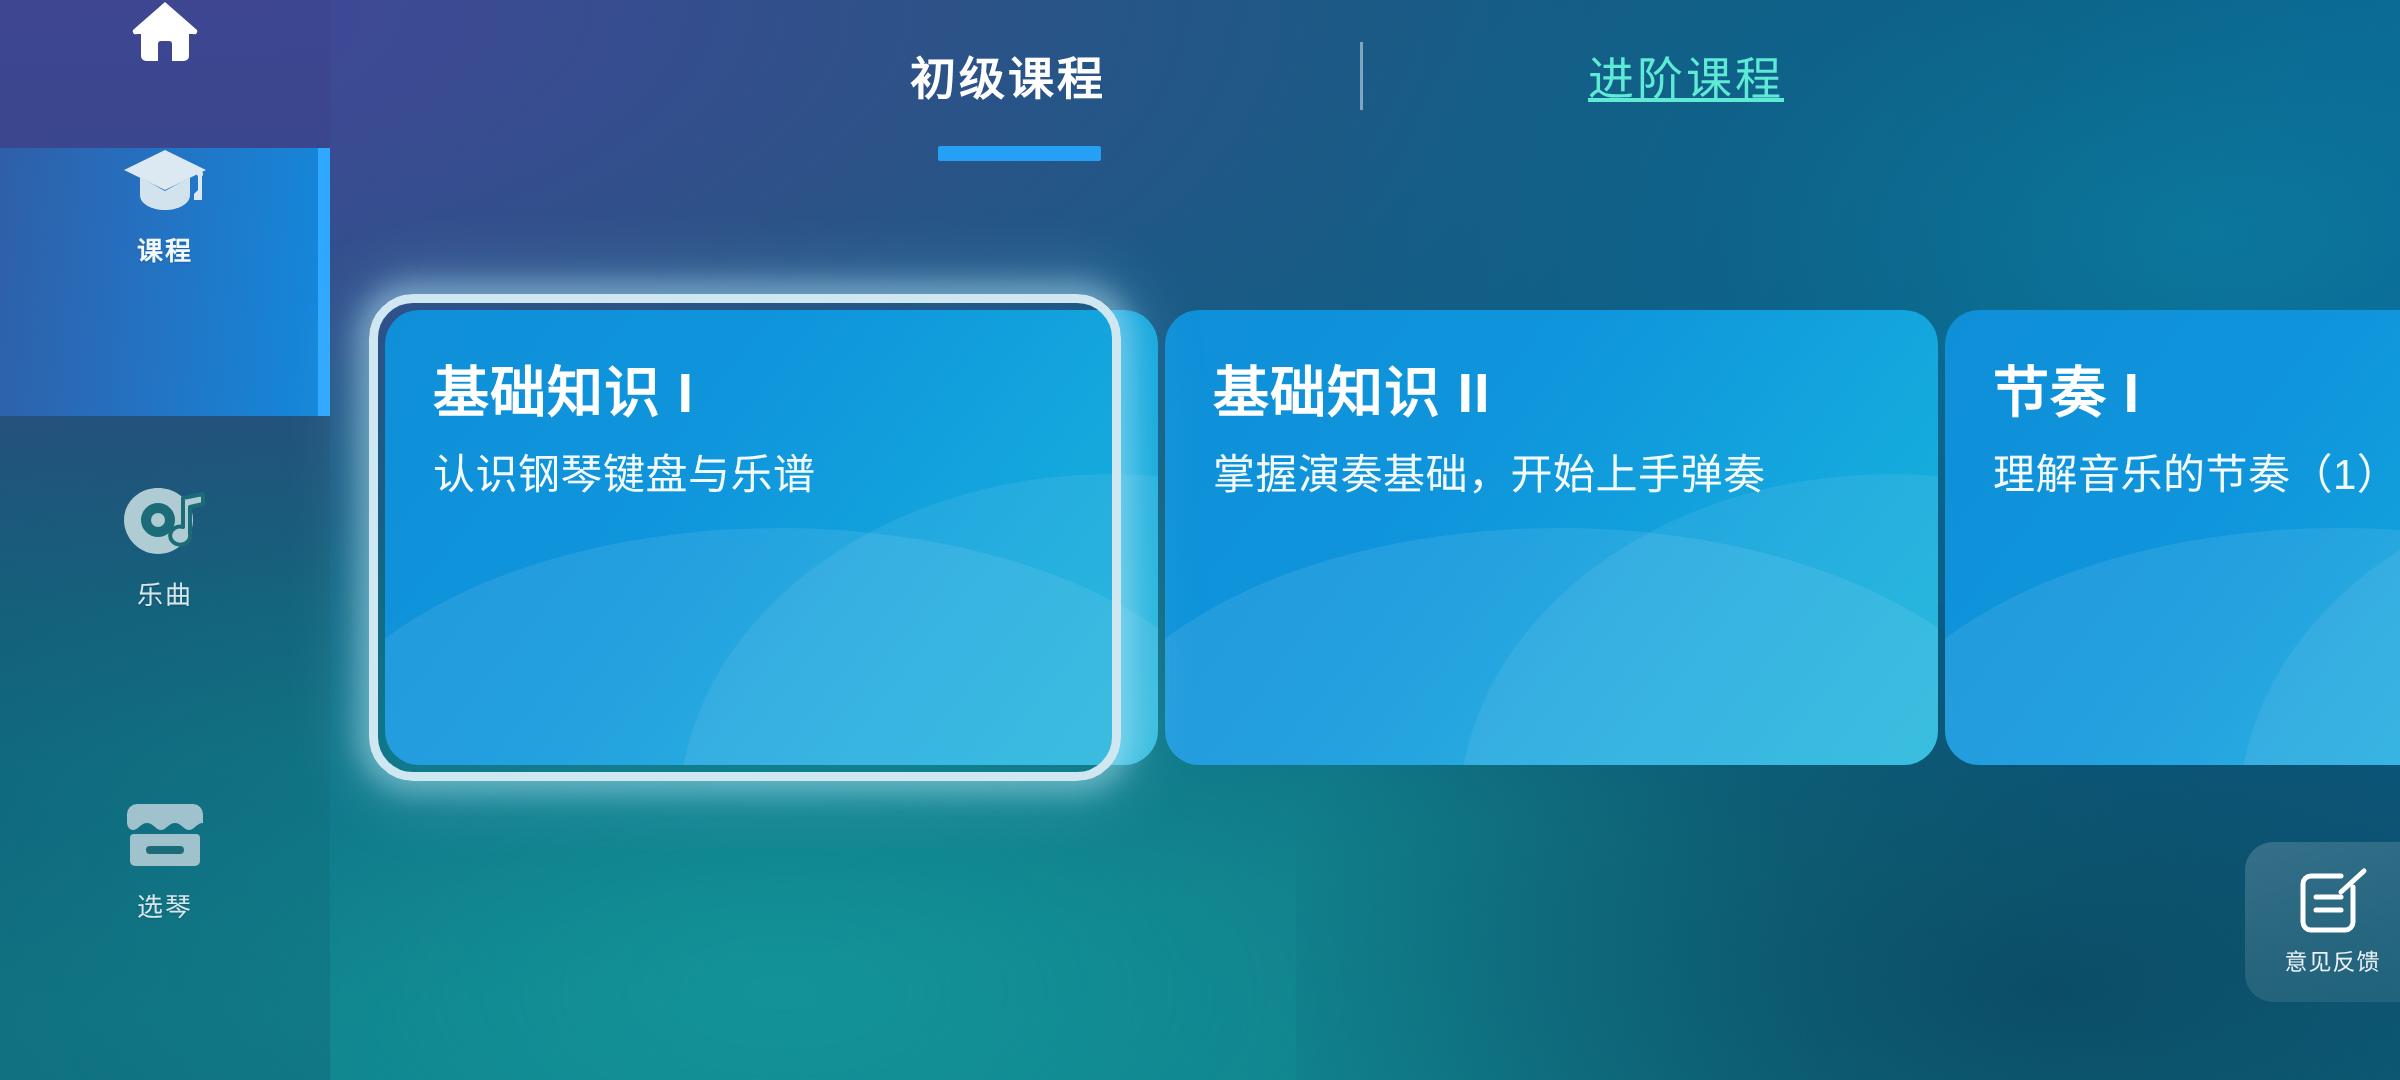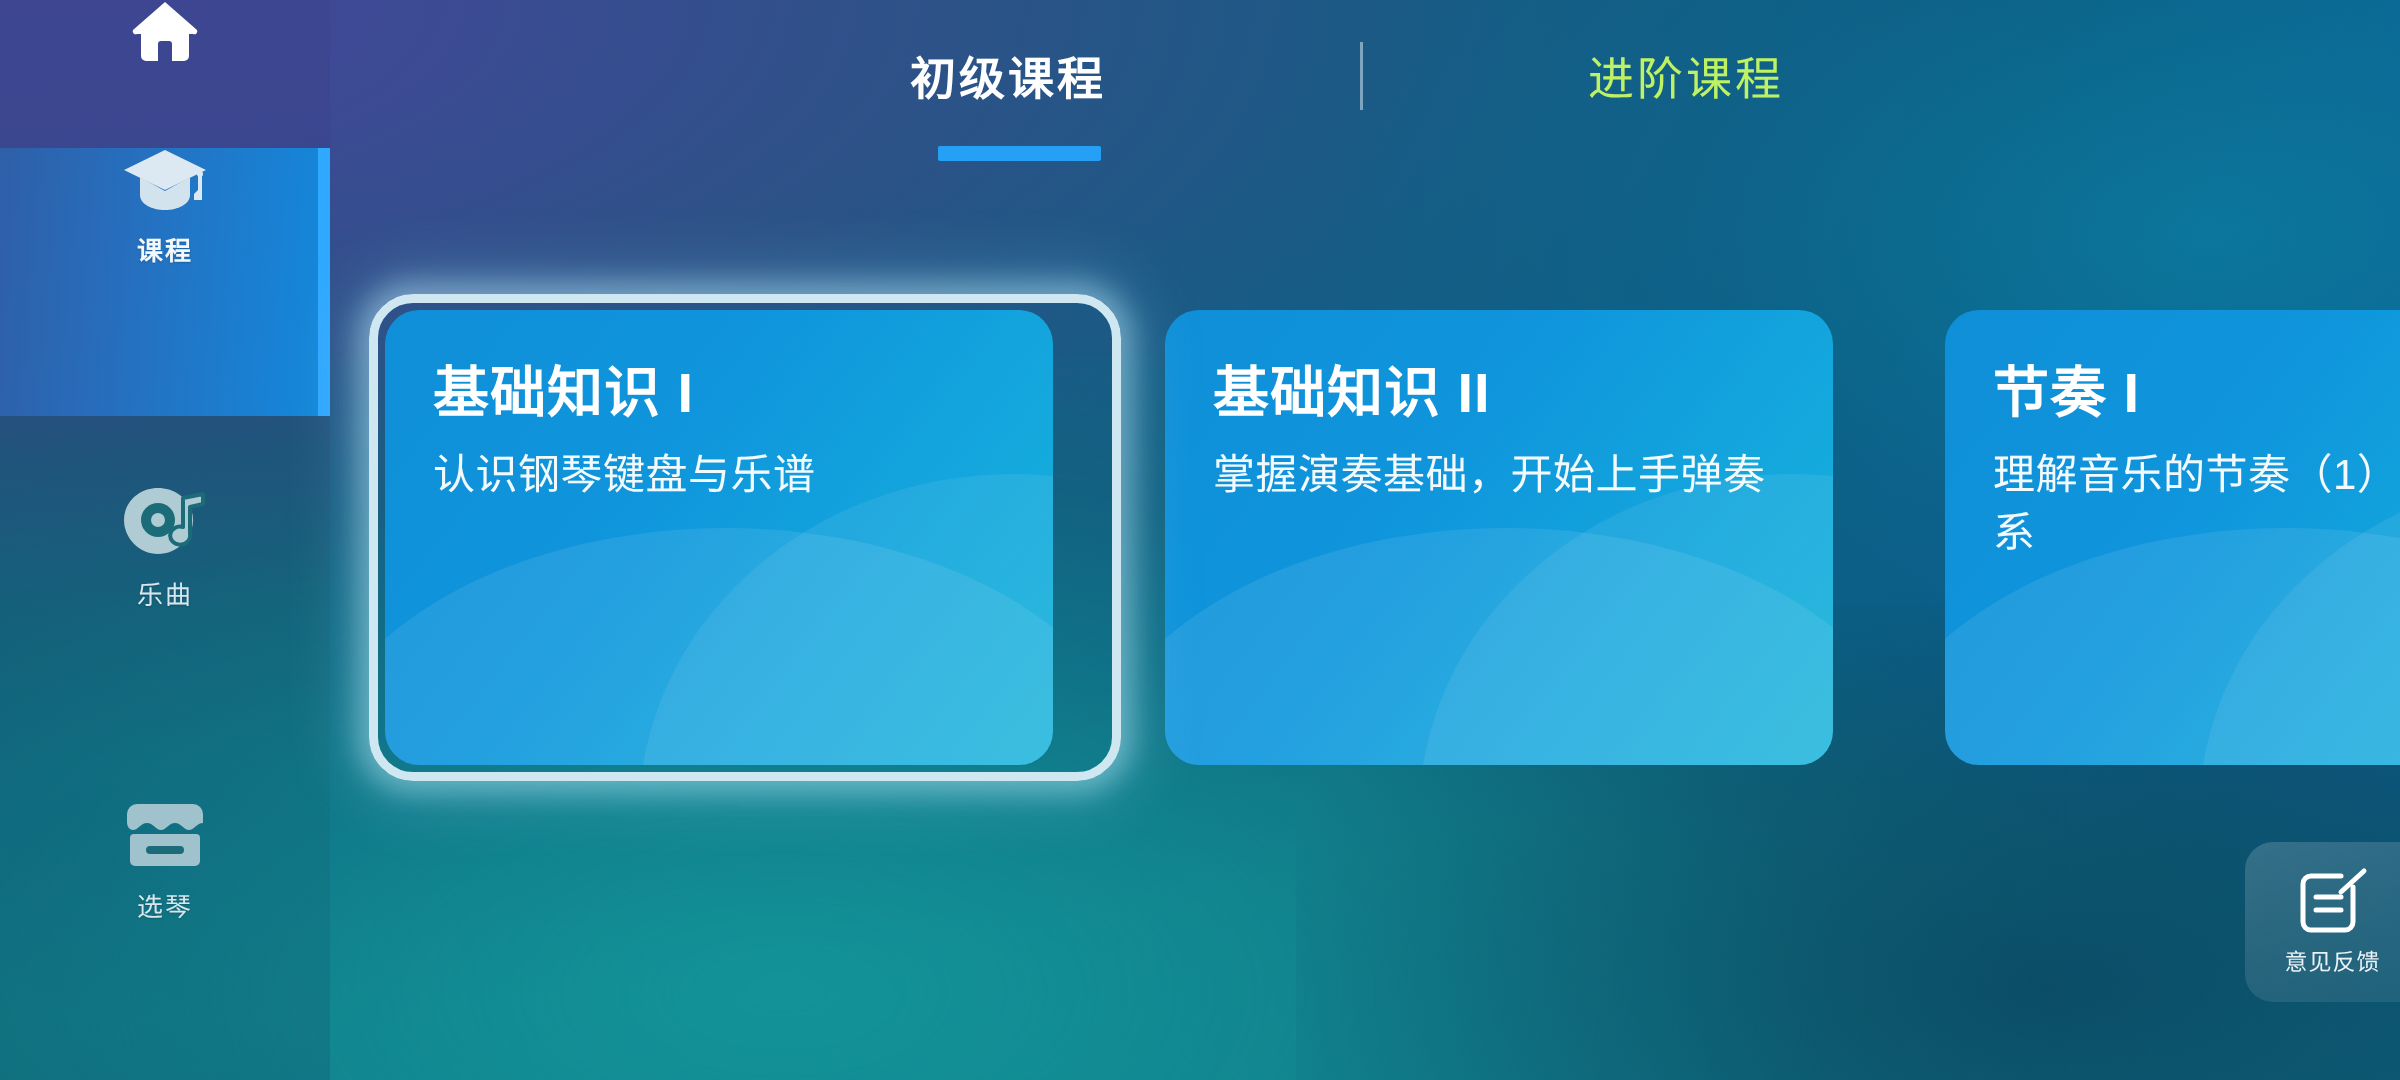--- a/index.html
+++ b/index.html
@@ -79,34 +79,34 @@
   
   .tabbar {
     position:absolute; left:330px; top:0; width:2070px; height:180px;
   }
   .tab {
     position:absolute; top:42px;
     font-size:46px; letter-spacing:3px; cursor:pointer;
     white-space:nowrap;
   }
   .tab.active { color:#FFFFFF; font-weight:700; left:580px; }
-  .tab.inactive { color:#bef264; font-weight:400; left:1258px; }
+  .tab.inactive { color:#5eead4; font-weight:400; left:1258px;text-decoration:underline; }
   .tab-underline {
     position:absolute; left:608px; top:146px; width:163px; height:15px;
     background:#25A0F5; border-radius:2px;
   }
   .tab-divider {
     position:absolute; left:1030px; top:42px; width:3px; height:68px;
     background:rgba(210,228,238,0.55);
   }
 
   
   .cards { position:absolute; left:0; top:0; width:2400px; height:1080px; }
   .card {
-    position:absolute; top:310px; width:668px; height:455px;
+    position:absolute; top:310px; width:773px; height:455px;
     border-radius:34px; overflow:hidden; cursor:pointer;
     background:linear-gradient(128deg,#0f8fd8 0%, #0f95dc 38%, #14a8dd 72%, #18b4da 100%);
   }
   #card-0 { left:385px; }
   #card-1 { left:1165px; }
   #card-2 { left:1945px; }
 
   .card-wave-a {
     position:absolute; left:-12%; bottom:-66%; width:126%; height:118%;
     border-radius:50%;

